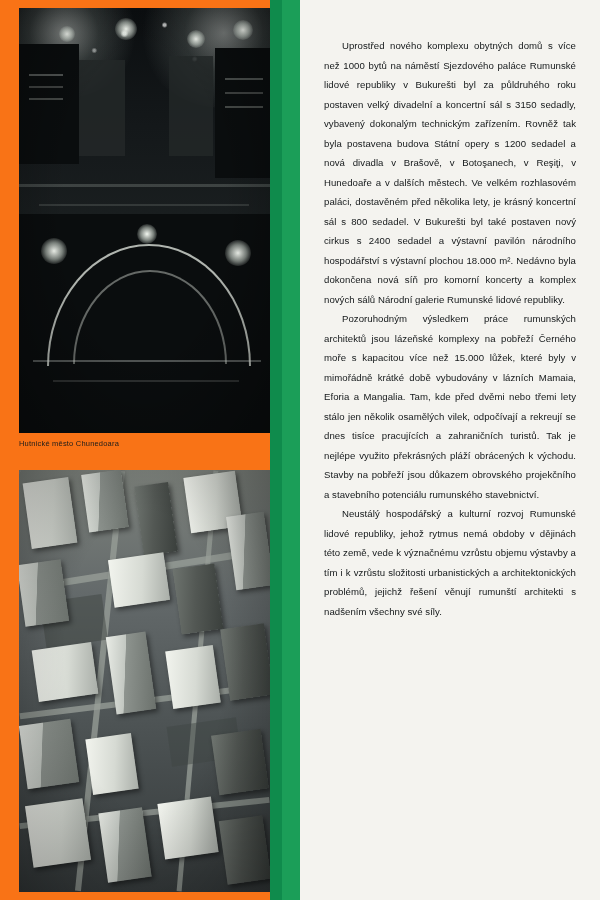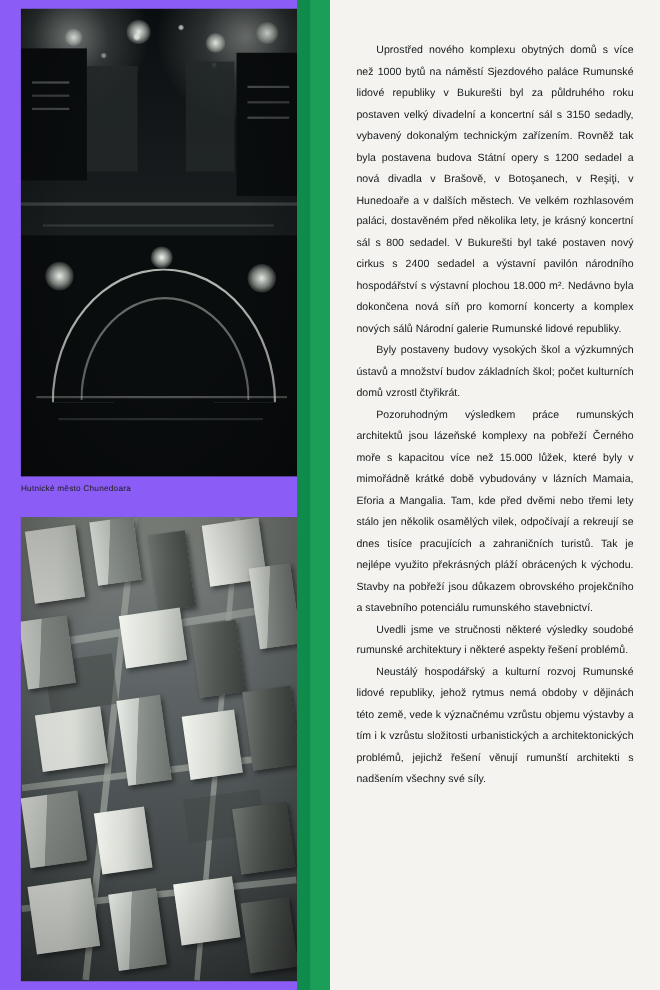--- a/index.html
+++ b/index.html
@@ -21,21 +21,21 @@
     overflow: hidden;
   }
 
   
   .left-col {
     position: absolute;
     left: 0;
     top: 0;
     width: 282px;
     height: 900px;
-    background: #8b5cf6;
+    background: #f97316;
   }
 
   .green-bar {
     position: absolute;
     left: 270px;
     top: 0;
     width: 30px;
     height: 900px;
     background: #0f8b4c;
   }
@@ -274,20 +274,18 @@
       <div class="vignette"></div>
     </div>
   </div>
 
   <div class="green-bar"></div>
   <div class="green-bar-inner"></div>
 
   <div class="right-col">
     <div class="text-body">
       <p>Uprostřed nového komplexu obytných domů s více než 1000 bytů na náměstí Sjezdového paláce Rumunské lidové republiky v Bukurešti byl za půldruhého roku postaven velký divadelní a koncertní sál s 3150 sedadly, vybavený dokonalým technickým zařízením. Rovněž tak byla postavena budova Státní opery s 1200 sedadel a nová divadla v Brašově, v Botoşanech, v Reşiţi, v Hunedoaře a v dalších městech. Ve velkém rozhlasovém paláci, dostavěném před několika lety, je krásný koncertní sál s 800 sedadel. V Bukurešti byl také postaven nový cirkus s 2400 sedadel a výstavní pavilón národního hospodářství s výstavní plochou 18.000 m². Nedávno byla dokončena nová síň pro komorní koncerty a komplex nových sálů Národní galerie Rumunské lidové republiky.</p>
-      <p>Byly postaveny budovy vysokých škol a výzkumných ústavů a množství budov základních škol; počet kulturních domů vzrostl čtyřikrát.</p>
       <p>Pozoruhodným výsledkem práce rumunských architektů jsou lázeňské komplexy na pobřeží Černého moře s kapacitou více než 15.000 lůžek, které byly v mimořádně krátké době vybudovány v lázních Mamaia, Eforia a Mangalia. Tam, kde před dvěmi nebo třemi lety stálo jen několik osamělých vilek, odpočívají a rekreují se dnes tisíce pracujících a zahraničních turistů. Tak je nejlépe využito překrásných pláží obrácených k východu. Stavby na pobřeží jsou důkazem obrovského projekčního a stavebního potenciálu rumunského stavebnictví.</p>
-      <p>Uvedli jsme ve stručnosti některé výsledky soudobé rumunské architektury i některé aspekty řešení problémů.</p>
       <p>Neustálý hospodářský a kulturní rozvoj Rumunské lidové republiky, jehož rytmus nemá obdoby v dějinách této země, vede k význačnému vzrůstu objemu výstavby a tím i k vzrůstu složitosti urbanistických a architektonických problémů, jejichž řešení věnují rumunští architekti s nadšením všechny své síly.</p>
     </div>
   </div>
 
 </div>
 
 </body></html>

